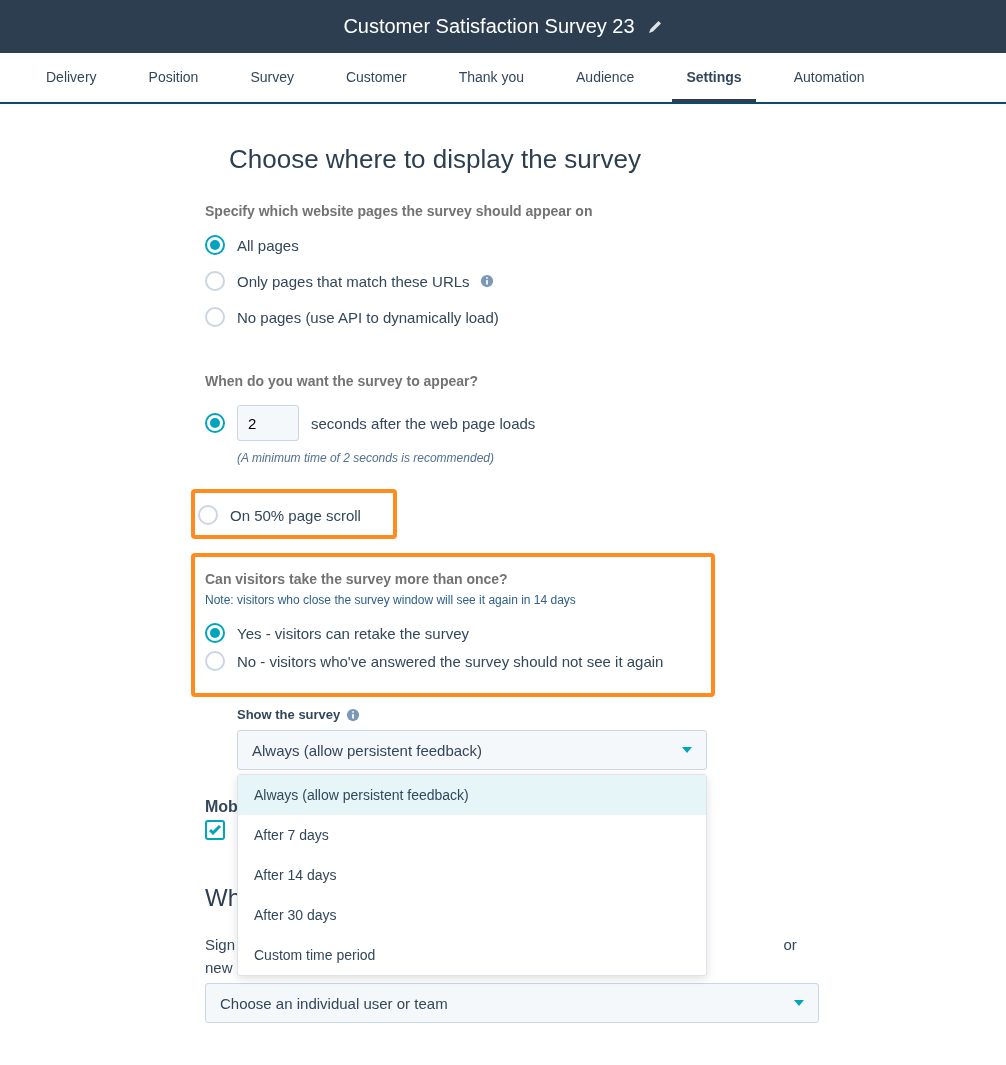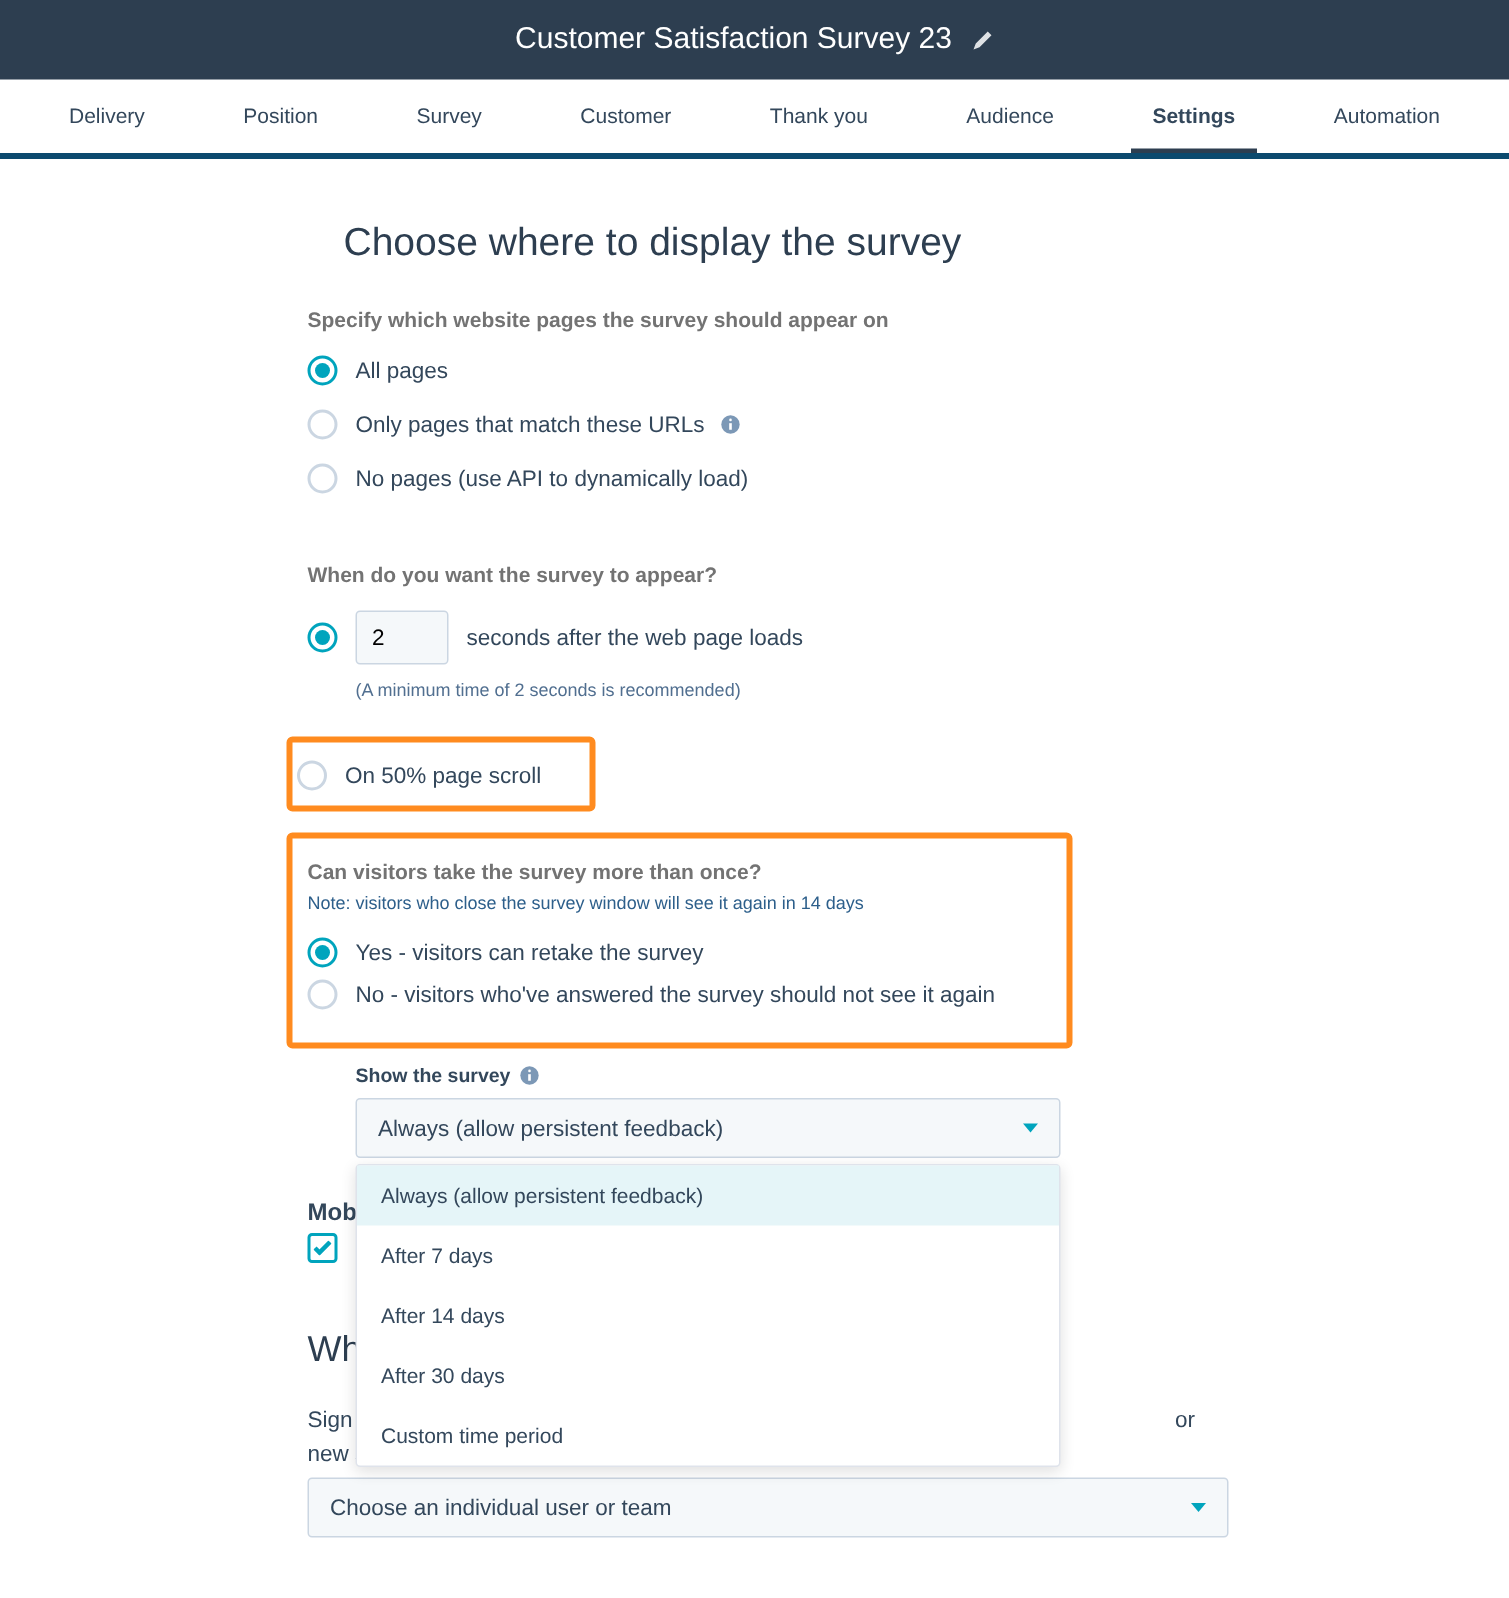--- a/index.html
+++ b/index.html
@@ -1,35 +1,35 @@
 <!DOCTYPE html>
 <html><head>
 <meta charset="utf-8">
 <style>
 * { box-sizing: border-box; margin: 0; padding: 0; }
 body { font-family: -apple-system, BlinkMacSystemFont, "Segoe UI", Helvetica, Arial, sans-serif; color: #33475b; background: #fff; width: 1006px; }
 .header { background: #2d3e50; height: 53px; display: flex; align-items: center; justify-content: center; color: #fff; font-size: 20px; font-weight: 500; }
 .header-title { margin-right: 12px; }
 .pencil-icon { width: 16px; height: 16px; fill: #fff; opacity: 0.85; }
-.tabs { display: flex; border-bottom: 4px solid #0c4a6e; padding: 0 20px; justify-content: space-between; }
+.tabs { display: flex; border-bottom: 2px solid #0c4a6e; padding: 0 20px; }
 .tab { padding: 16px 14px 14px; margin: 0 12px; font-size: 14px; color: #33475b; cursor: pointer; border-bottom: 3px solid transparent; }
 .tab.active { border-bottom: 3px solid #2d3e50; font-weight: 600; }
 .content { padding: 40px 200px 40px 205px; }
 h1 { font-size: 26px; font-weight: 400; color: #2d3e50; margin-bottom: 28px; margin-left: 24px; }
 .section-label { font-size: 14px; font-weight: 600; color: #737373; margin-bottom: 16px; }
 .radio-row { display: flex; align-items: center; margin-bottom: 16px; }
 .radio { width: 20px; height: 20px; border: 2px solid #cbd6e2; border-radius: 50%; margin-right: 12px; flex-shrink: 0; position: relative; cursor: pointer; background: #fff; }
 .radio.selected { border-color: #00a4bd; }
 .radio.selected::after { content: ''; position: absolute; top: 3px; left: 3px; width: 10px; height: 10px; background: #00a4bd; border-radius: 50%; }
 .radio-label { font-size: 15px; color: #33475b; }
 .info-icon { width: 14px; height: 14px; fill: #7c98b6; margin-left: 10px; }
 .spacer { height: 30px; }
 .seconds-row { display: flex; align-items: center; margin-bottom: 10px; }
 .num-input { width: 62px; height: 36px; border: 1px solid #cbd6e2; border-radius: 3px; padding: 0 10px; font-size: 15px; margin-right: 12px; background: #f5f8fa; }
-.hint { font-size: 12px; color: #516f90; margin-left: 32px; margin-bottom: 24px; }
+.hint { font-size: 12px; color: #516f90; margin-left: 32px; margin-bottom: 24px; font-style: italic; }
 .highlight-box { border: 4px solid #ff8b1f; border-radius: 4px; }
 .highlight1 { width: 206px; padding: 12px 10px 10px 3px; margin-left: -14px; margin-bottom: 14px; }
 .highlight1 .radio-row { margin-bottom: 0; }
 .highlight2 { padding: 14px 10px 6px 10px; margin-left: -14px; width: 524px; margin-bottom: 10px; }
 .note { font-size: 12px; color: #2d5f8b; margin-bottom: 16px; font-weight: 500; }
 .sub-label { font-size: 13px; font-weight: 600; margin-left: 32px; margin-bottom: 8px; display: flex; align-items: center; }
 .select-wrap { position: relative; margin-left: 32px; width: 470px; }
 .select-box { height: 40px; border: 1px solid #cbd6e2; border-radius: 3px; background: #f5f8fa; display: flex; align-items: center; padding: 0 14px; font-size: 15px; cursor: pointer; justify-content: space-between; }
 .caret { width: 0; height: 0; border-left: 5px solid transparent; border-right: 5px solid transparent; border-top: 6px solid #00a4bd; }
 .dropdown { position: absolute; top: 44px; left: 0; width: 100%; background: #fff; border: 1px solid #dfe3eb; border-radius: 3px; box-shadow: 0 3px 10px rgba(0,0,0,0.12); z-index: 10; }

